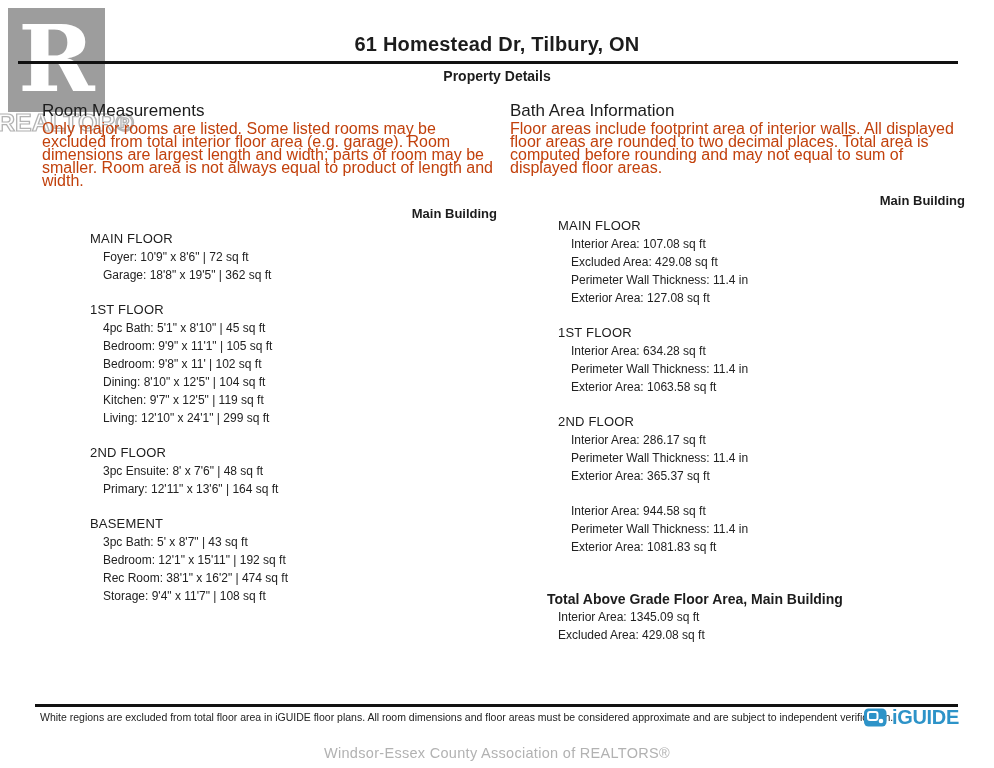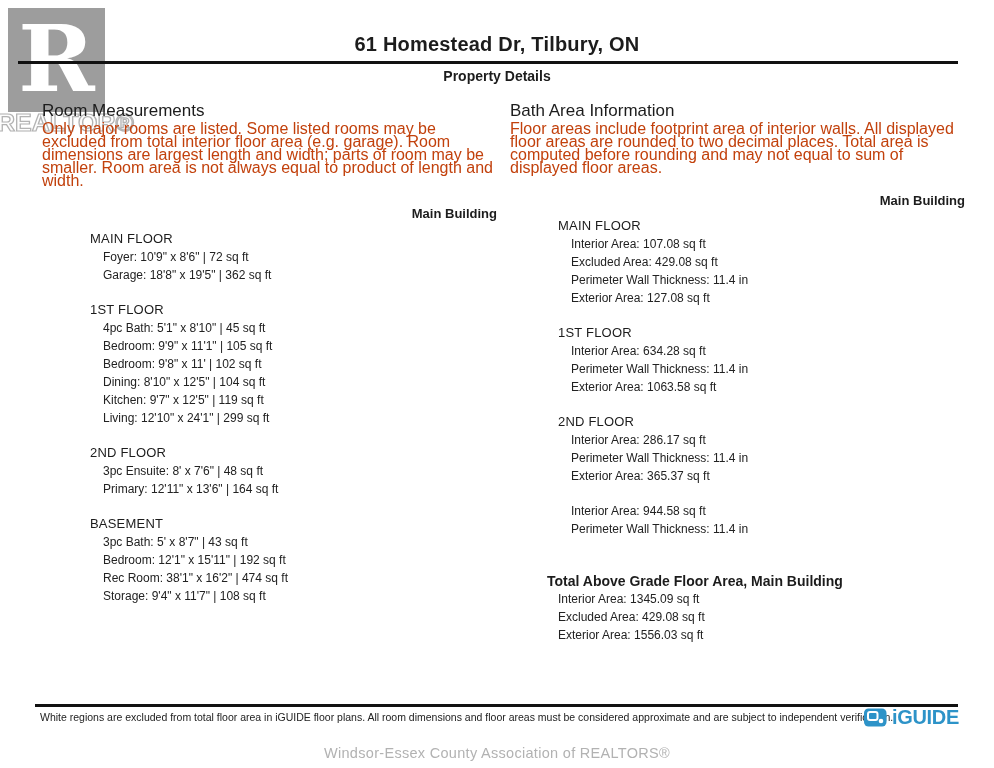--- a/index.html
+++ b/index.html
@@ -144,27 +144,27 @@
     <div class="floor">
       <div class="floor-name">2ND FLOOR</div>
       <div class="stat-line">Interior Area: 286.17 sq ft</div>
       <div class="stat-line">Perimeter Wall Thickness: 11.4 in</div>
       <div class="stat-line">Exterior Area: 365.37 sq ft</div>
     </div>
 
     <div class="floor">
       <div class="stat-line">Interior Area: 944.58 sq ft</div>
       <div class="stat-line">Perimeter Wall Thickness: 11.4 in</div>
+      <div class="stat-line">Exterior Area: 1081.83 sq ft</div>
     </div>
 
     <div class="total-block">
       <div class="total-heading">Total Above Grade Floor Area, Main Building</div>
       <div class="stat-line">Interior Area: 1345.09 sq ft</div>
       <div class="stat-line">Excluded Area: 429.08 sq ft</div>
-      <div class="stat-line">Exterior Area: 1556.03 sq ft</div>
     </div>
   </div>
 
   <div class="footer-rule"></div>
   <div class="footer-disclaimer">White regions are excluded from total floor area in iGUIDE floor plans. All room dimensions and floor areas must be considered approximate and are subject to independent verification.</div>
 
   <div class="iguide-logo">
     <span style="display:inline-flex;">
       <svg width="25" height="21" viewBox="0 0 25 21" xmlns="http://www.w3.org/2000/svg">
         <rect x="1" y="1.5" width="22.5" height="18" rx="4.5" fill="#2d93c8"></rect>

